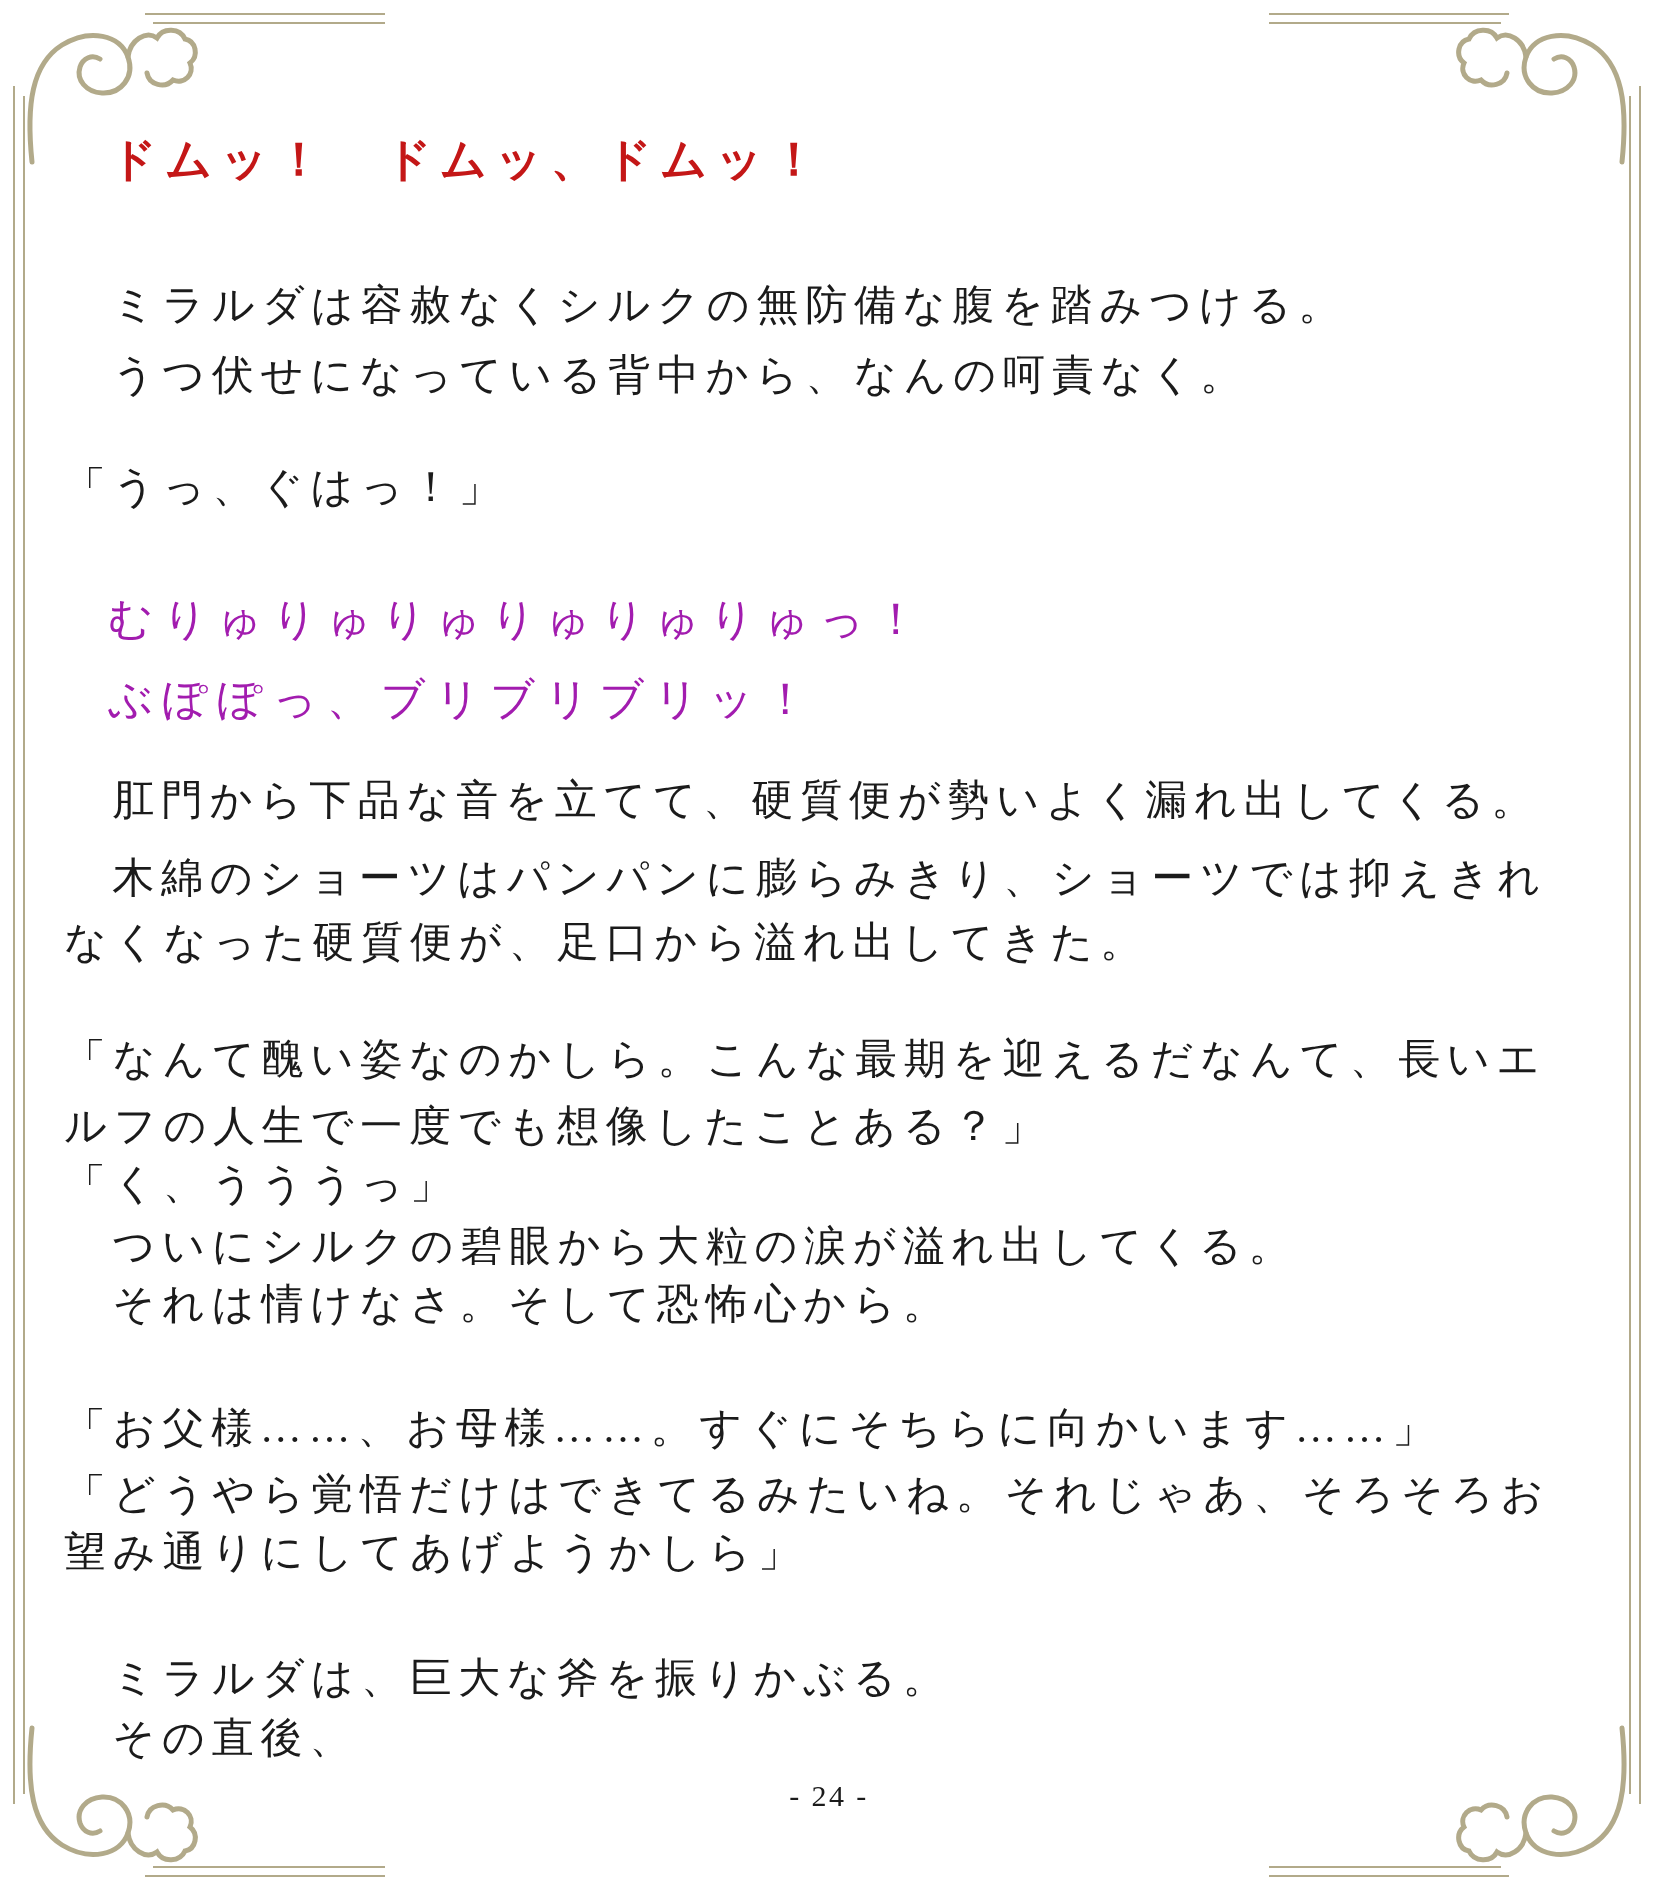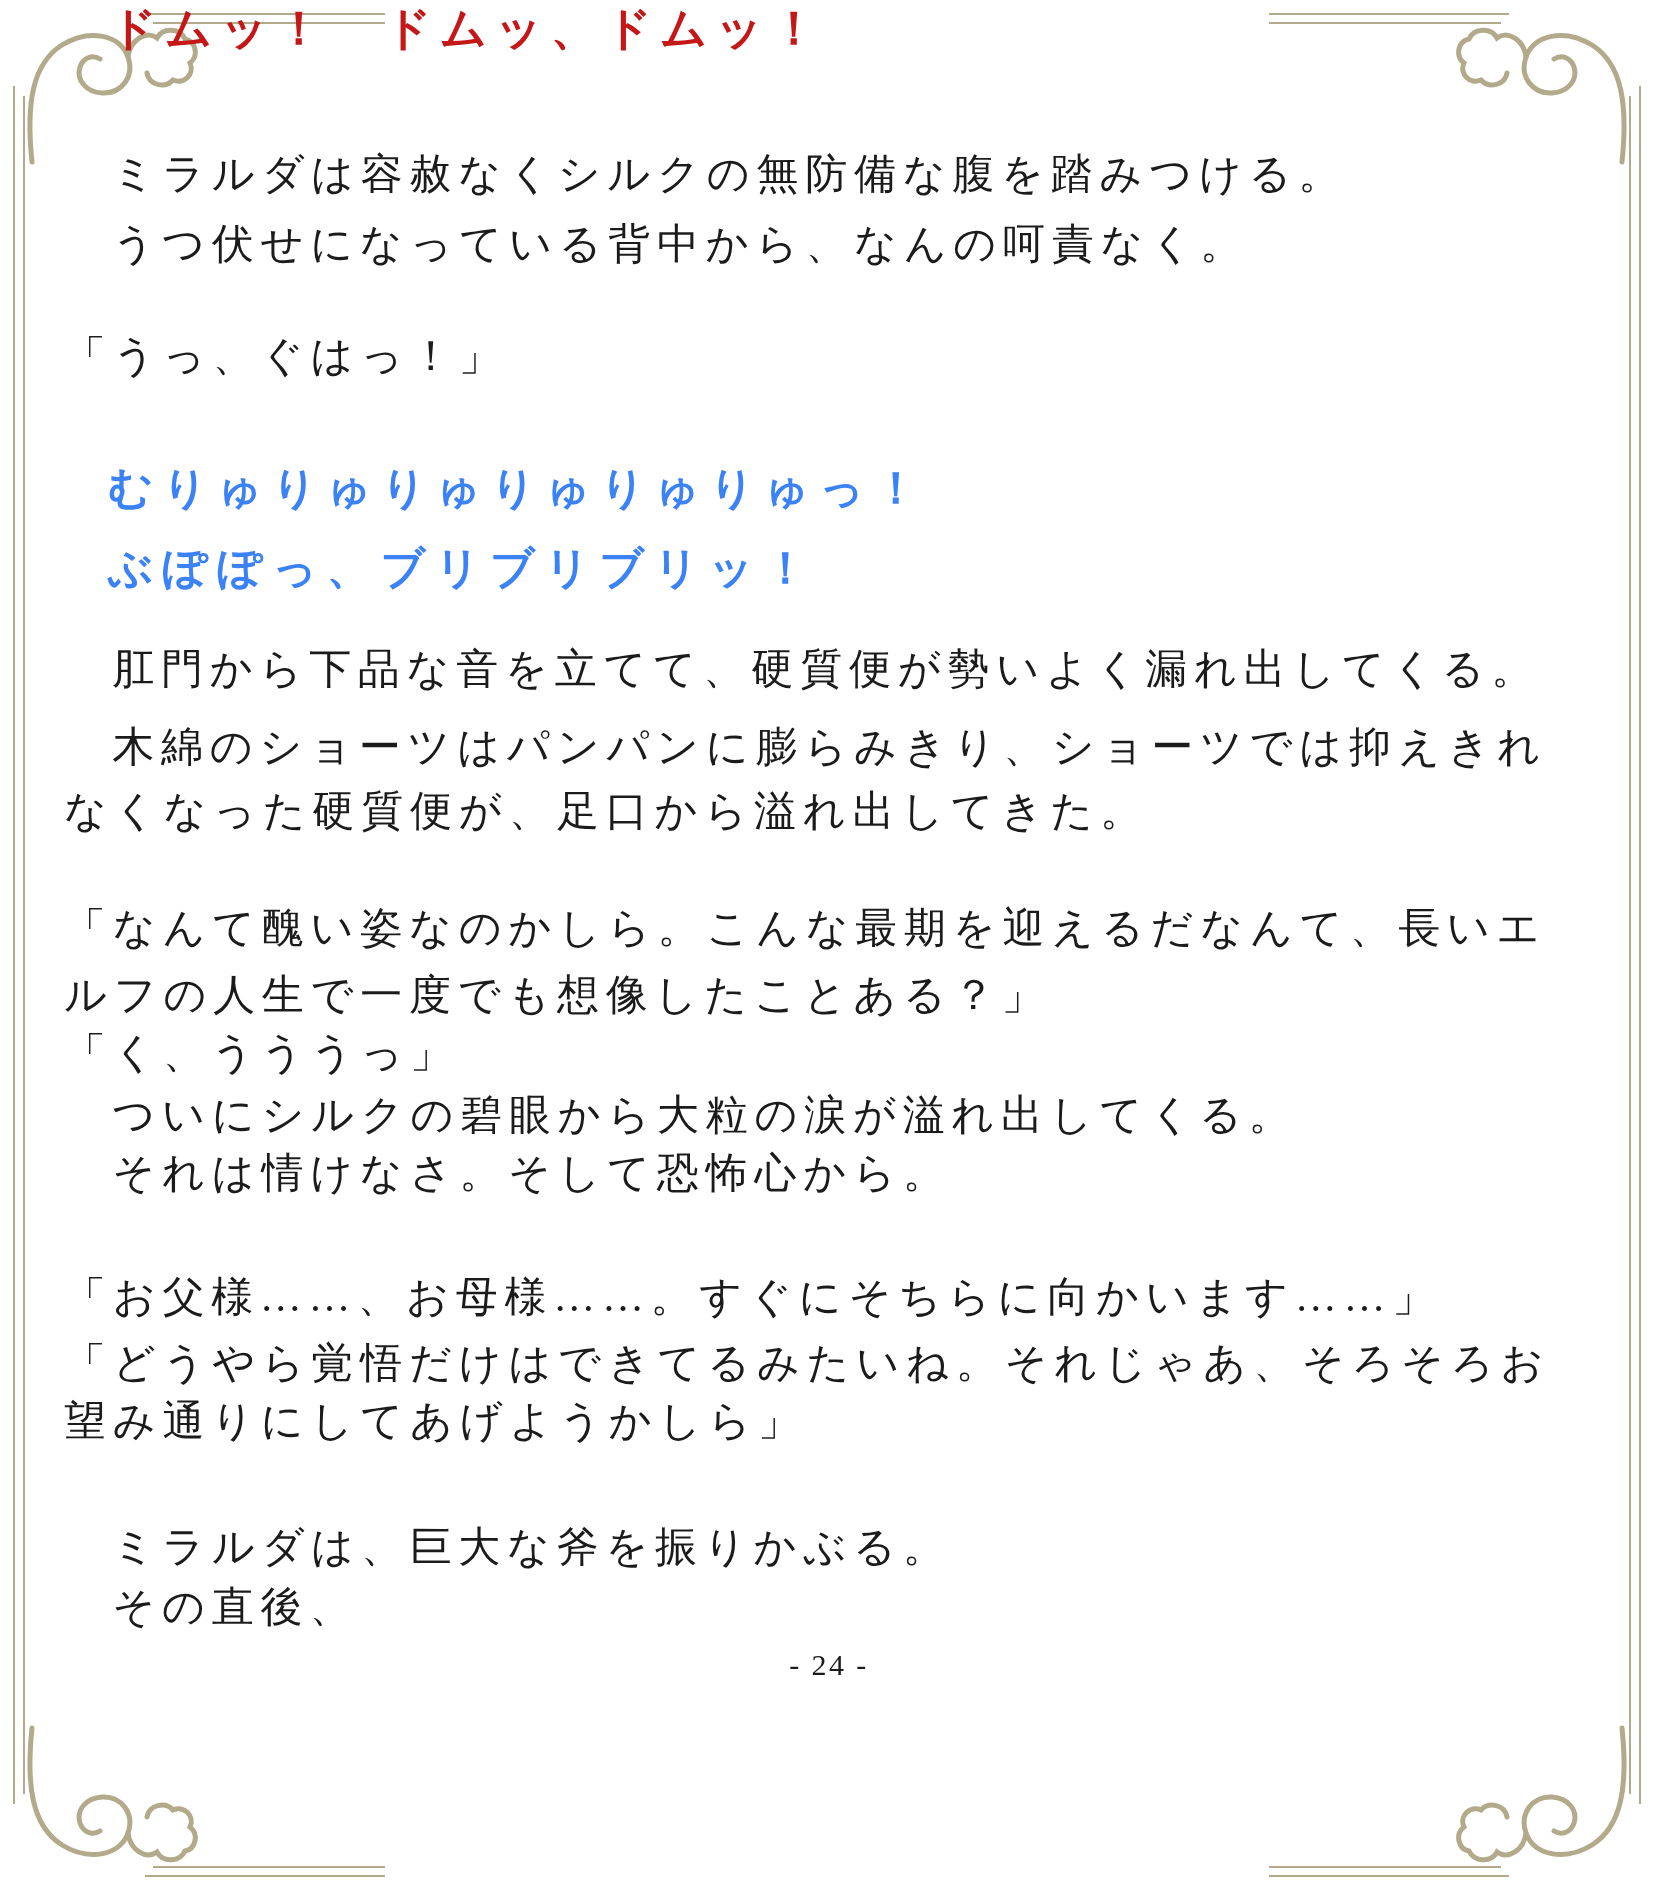--- a/index.html
+++ b/index.html
@@ -26,39 +26,40 @@
   .h-outer-br{right:145px;bottom:13px;width:240px;height:2px;}
   .h-inner-br{right:153px;bottom:22px;width:232px;height:2px;}
   .corner{position:absolute;width:190px;height:160px;}
   .corner.tl{left:16px;top:12px;}
   .corner.tr{right:16px;top:12px;transform:scaleX(-1);}
   .corner.bl{left:16px;bottom:12px;transform:scaleY(-1);}
   .corner.br{right:16px;bottom:12px;transform:scale(-1,-1);}
   
   .content{
     position:absolute;left:64px;right:60px;top:0;
+    padding-top:131px;
   }
   .line{
     margin:0;
     font-size:42px;
     line-height:58px;
     letter-spacing:0.16em;
     white-space:nowrap;
   }
   .indent{text-indent:1.15em;}
   .sfx-bright{
     color:#c41717;
     font-weight:bold;
     font-size:46px;
     letter-spacing:0.18em;
     text-indent:1.0em;
   }
   .sfx-dark{
-    color:#3b82f6;
-    font-weight:bold;
+    color:#a21caf;
+    font-weight:normal;
     font-size:44px;
     letter-spacing:0.22em;
     text-indent:1.0em;
   }
   .page-number{
     margin:0;
     text-align:center;
     font-size:30px;
     line-height:58px;
     letter-spacing:0.08em;

